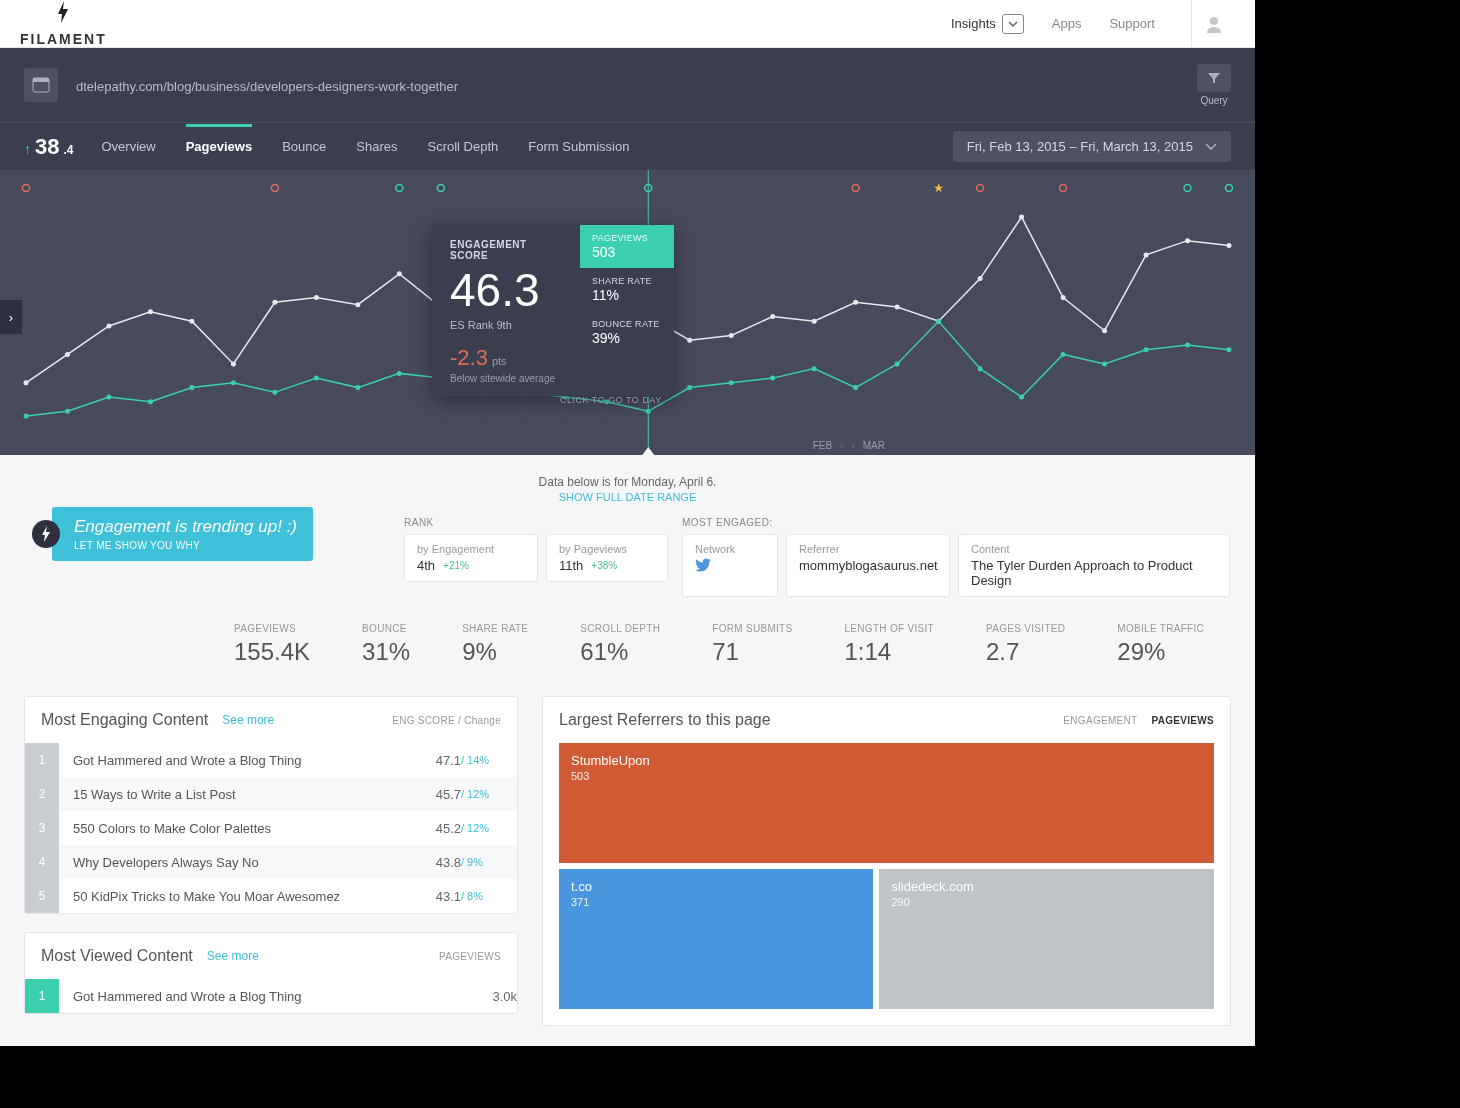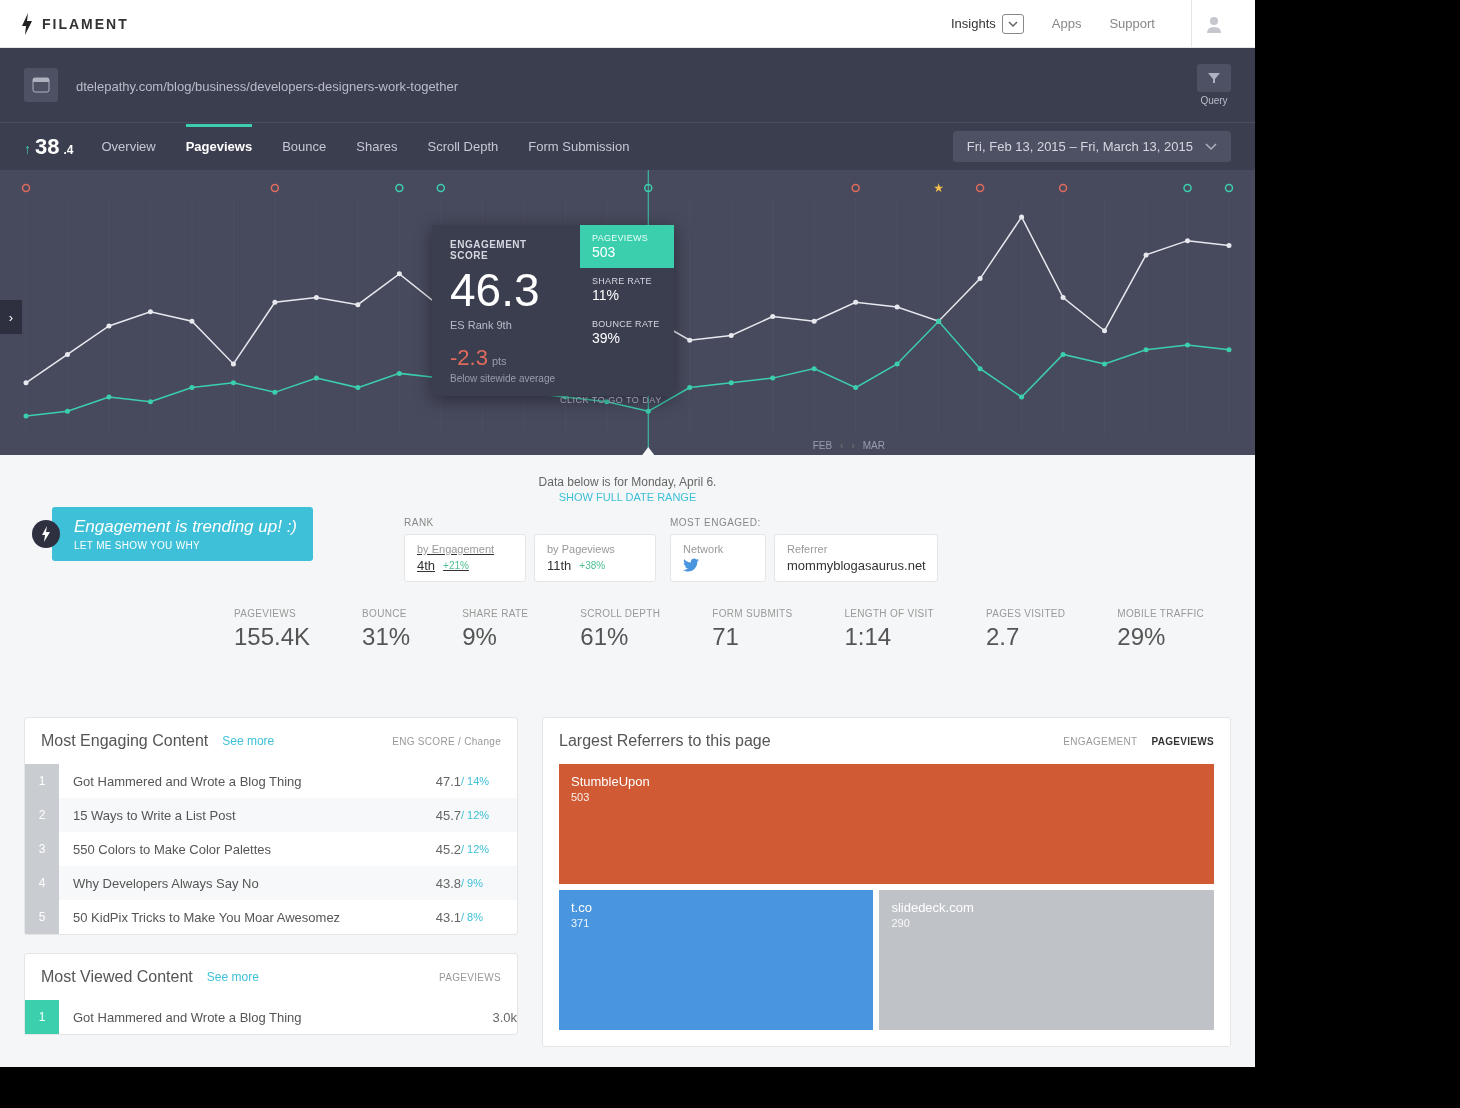--- a/index.html
+++ b/index.html
@@ -1,19 +1,19 @@
 <!DOCTYPE html>
 <html><head>
 <meta charset="utf-8">
 <style>
 *{box-sizing:border-box;margin:0;padding:0;}
 body{font-family:-apple-system,BlinkMacSystemFont,"Segoe UI",Helvetica,Arial,sans-serif;background:#000;color:#333;font-size:13px;}
 .app{width:1255px;background:#f5f6f7;margin:0;overflow:hidden;}
 .topbar{height:48px;background:#fff;border-bottom:1px solid #e5e5e5;display:flex;align-items:center;padding:0 20px;}
-.logo{display:flex;align-items:center;gap:8px;font-weight:700;letter-spacing:2px;font-size:14px;}
+.logo{display:flex;align-items:center;gap:8px;font-weight:700;letter-spacing:2px;font-size:14px;flex-direction:column;}
 .logo svg{width:14px;height:22px;}
 .topnav{margin-left:auto;display:flex;align-items:center;gap:28px;color:#888;}
 .topnav-item{display:flex;align-items:center;gap:6px;cursor:pointer;}
 .topnav-item.active{color:#333;}
 .dd-box{width:22px;height:20px;border:1px solid #888;border-radius:3px;display:flex;align-items:center;justify-content:center;}
 .user-box{width:44px;height:48px;border-left:1px solid #e5e5e5;display:flex;align-items:center;justify-content:center;margin-left:8px;}
 .subhead{background:#3b3e4f;color:#fff;padding:16px 24px;display:flex;align-items:center;gap:18px;}
 .page-ico{width:34px;height:34px;background:#4e5163;border-radius:3px;display:flex;align-items:center;justify-content:center;}
 .page-title{font-size:17px;font-weight:400;}
 .page-url{font-size:13px;color:#b9bcc8;margin-top:3px;}
@@ -62,21 +62,21 @@
 .rank-col-lbl{font-size:10px;letter-spacing:.5px;color:#888;margin-bottom:6px;}
 .rank-cards{display:flex;gap:8px;}
 .card{background:#fff;border:1px solid #e5e5e5;border-radius:3px;padding:8px 12px;}
 .card .sub{font-size:11px;color:#999;}
 .card .val{font-size:13px;color:#333;margin-top:3px;display:flex;align-items:center;gap:8px;}
 .card .val .pct{color:#4bbf8e;font-size:10px;}
 .metrics{display:flex;gap:52px;margin:26px 0 10px 210px;}
 .metric .ml{font-size:10px;color:#999;letter-spacing:.3px;}
 .metric .mv{font-size:24px;color:#555;margin-top:4px;}
 .panels{display:flex;gap:24px;padding:0 24px 20px;}
-.panel{background:#fff;border:1px solid #e5e5e5;border-radius:3px;margin-top:36px;}
+.panel{background:#fff;border:1px solid #e5e5e5;border-radius:3px;}
 .panel-left{flex:0 0 494px;}
 .panel-right{flex:1;}
 .panel-head{padding:14px 16px;display:flex;align-items:center;gap:14px;}
 .panel-title{font-size:16px;color:#555;}
 .panel-link{color:#3ec0d8;font-size:12px;cursor:pointer;}
 .panel-meta{margin-left:auto;font-size:10px;color:#999;letter-spacing:.3px;display:flex;gap:14px;}
 .panel-meta .active{color:#333;font-weight:600;}
 .row{display:flex;align-items:center;height:34px;}
 .row:nth-child(even){background:#f7f8f9;}
 .row .n{width:34px;text-align:center;color:#fff;background:#c9ccd0;height:100%;display:flex;align-items:center;justify-content:center;font-size:12px;}
@@ -328,21 +328,21 @@
         </div>
       <div class="trend-box">
         <div class="t">Engagement is trending up!  :)</div>
         <div class="s">LET ME SHOW YOU WHY</div>
       </div>
     </div>
     <div class="rank-row">
       <div>
         <div class="rank-col-lbl">RANK</div>
         <div class="rank-cards">
-          <div class="card" style="width:122px;text-decoration:underline;">
+          <div class="card" style="width:134px;">
             <div class="sub">by Engagement</div>
             <div class="val">
                 <span>4th</span>
                 <span class="pct">+21%</span>
               </div>
           </div>
           <div class="card" style="width:122px;">
             <div class="sub">by Pageviews</div>
             <div class="val">
                 <span>11th</span>
@@ -359,20 +359,26 @@
             <div class="val">
                 <svg width="16" height="14">
                   <path d="M16 2c-.6.3-1.2.4-1.9.5.7-.4 1.2-1 1.4-1.8-.6.4-1.3.6-2.1.8C12.8.9 12 .5 11 .5 9.2.5 7.8 2 7.8 3.7c0 .3 0 .5.1.8C5.2 4.4 2.8 3.1 1.2 1.2c-.3.5-.4 1-.4 1.6 0 1.1.6 2.1 1.4 2.7-.5 0-1-.2-1.4-.4 0 1.6 1.1 2.9 2.6 3.2-.3.1-.6.1-.9.1-.2 0-.4 0-.6-.1.4 1.3 1.6 2.2 3.1 2.3C3.8 11.5 2.4 12 .8 12c-.3 0-.5 0-.8 0 1.5.9 3.2 1.5 5 1.5 6 0 9.3-5 9.3-9.3v-.4c.6-.5 1.2-1 1.7-1.7z" fill="#4a96de"></path>
                 </svg>
               </div>
           </div>
           <div class="card" style="width:164px;">
             <div class="sub">Referrer</div>
             <div class="val">
                 <span>mommyblogasaurus.net</span>
+              </div>
+          </div>
+          <div class="card" style="width:272px;">
+            <div class="sub">Content</div>
+            <div class="val">
+                <span>The Tyler Durden Approach to Product Design</span>
               </div>
           </div>
         </div>
       </div>
     </div>
 
     <div class="metrics">
       <div class="metric">
           <div class="ml">PAGEVIEWS</div>
           <div class="mv">155.4K</div>

